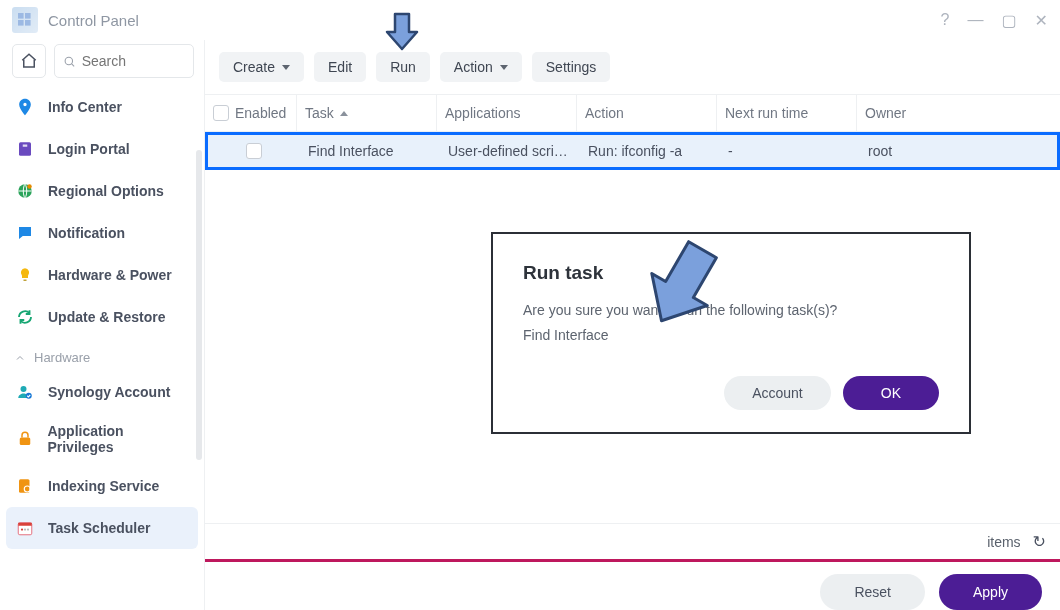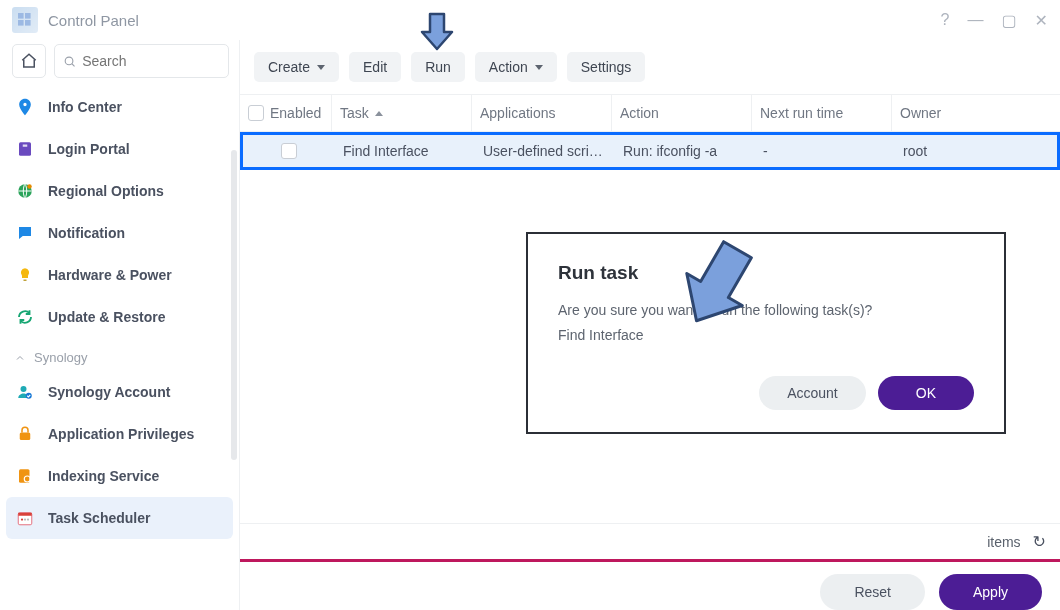--- a/index.html
+++ b/index.html
@@ -7,21 +7,21 @@
 
 
 .titlebar { height: 40px; display: flex; align-items: center; padding: 0 12px; position: relative; }
 .titlebar .app-icon { width: 26px; height: 26px; border-radius: 3px; background: linear-gradient(135deg,#a8c8e8,#cfe0f2); display:flex; align-items:center; justify-content:center; opacity:0.6; }
 .titlebar .title { margin-left: 10px; font-size: 15px; color: #8f97a3; font-weight: 500; }
 .titlebar .winctl { margin-left: auto; display: flex; gap: 18px; color: #aeb4be; }
 .titlebar .winctl span { cursor: default; font-size: 16px; }
 
 
 .body { display: flex; height: calc(610px - 40px); }
-.sidebar { width: 240px; border-right: 1px solid #eef0f2; padding: 4px 0 0 0; position: relative; }
+.sidebar { width: 205px; border-right: 1px solid #eef0f2; padding: 4px 0 0 0; position: relative; }
 .main { flex: 1; display: flex; flex-direction: column; position: relative; }
 
 
 .home-row { display:flex; align-items:center; gap:8px; padding: 0 10px 8px 12px; }
 .home-btn { width: 34px; height: 34px; border:1px solid #e4e7ea; border-radius:5px; display:flex; align-items:center; justify-content:center; color:#5d646f; background:#fff; }
 .search-wrap { flex:1; height:34px; border:1px solid #e4e7ea; border-radius:5px; display:flex; align-items:center; padding:0 8px; color:#9aa0aa; gap:6px; }
 .search-wrap input { border:none; outline:none; width:100%; font-size:14px; color:#4a5160; background:transparent; }
 
 .side-item { display:flex; align-items:center; gap:12px; padding: 10px 14px; color:#4a5160; cursor:pointer;font-weight:bold; }
 .side-item .icon { width:22px; height:22px; display:flex; align-items:center; justify-content:center; }
@@ -158,21 +158,21 @@
             <path d="M18 3v5h-5M6 21v-5h5"></path>
           </svg>
         </span>
       <span>Update &amp; Restore</span>
     </div>
 
     <div class="side-section">
       <svg width="12" height="12" viewBox="0 0 24 24" fill="none" stroke="#9aa0aa" stroke-width="2">
           <path d="M6 15l6-6 6 6"></path>
         </svg>
-      <span>Synology</span>
+      <span>Hardware</span>
     </div>
 
     <div class="side-item">
       <span class="icon">
           <svg width="18" height="18" viewBox="0 0 24 24">
             <circle cx="10" cy="8" r="4" fill="#1eaab5"></circle>
             <path d="M3 20c0-4 4-6 7-6s7 2 7 6" fill="#1eaab5"></path>
             <circle cx="17" cy="17" r="4" fill="#1778d6"></circle>
             <path d="M15 17l1.5 1.5L19 16" stroke="#fff" stroke-width="1.5" fill="none"></path>
           </svg>

